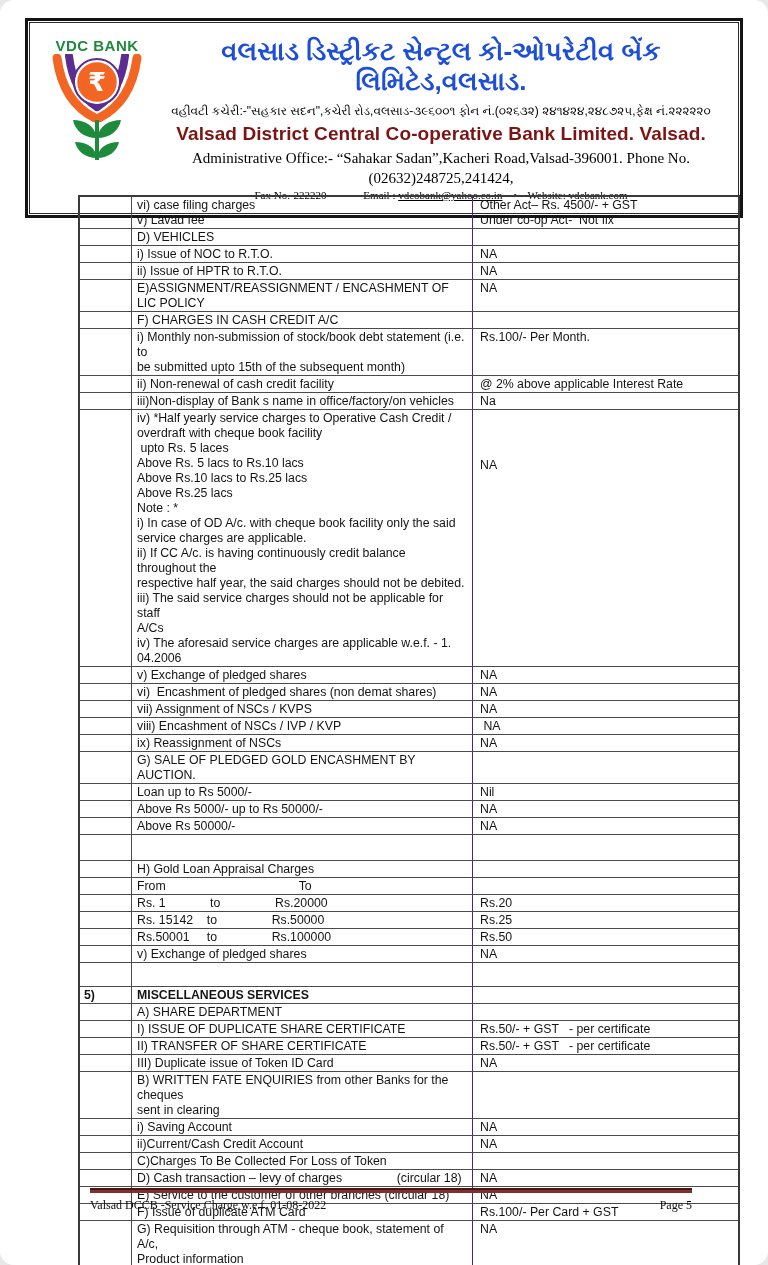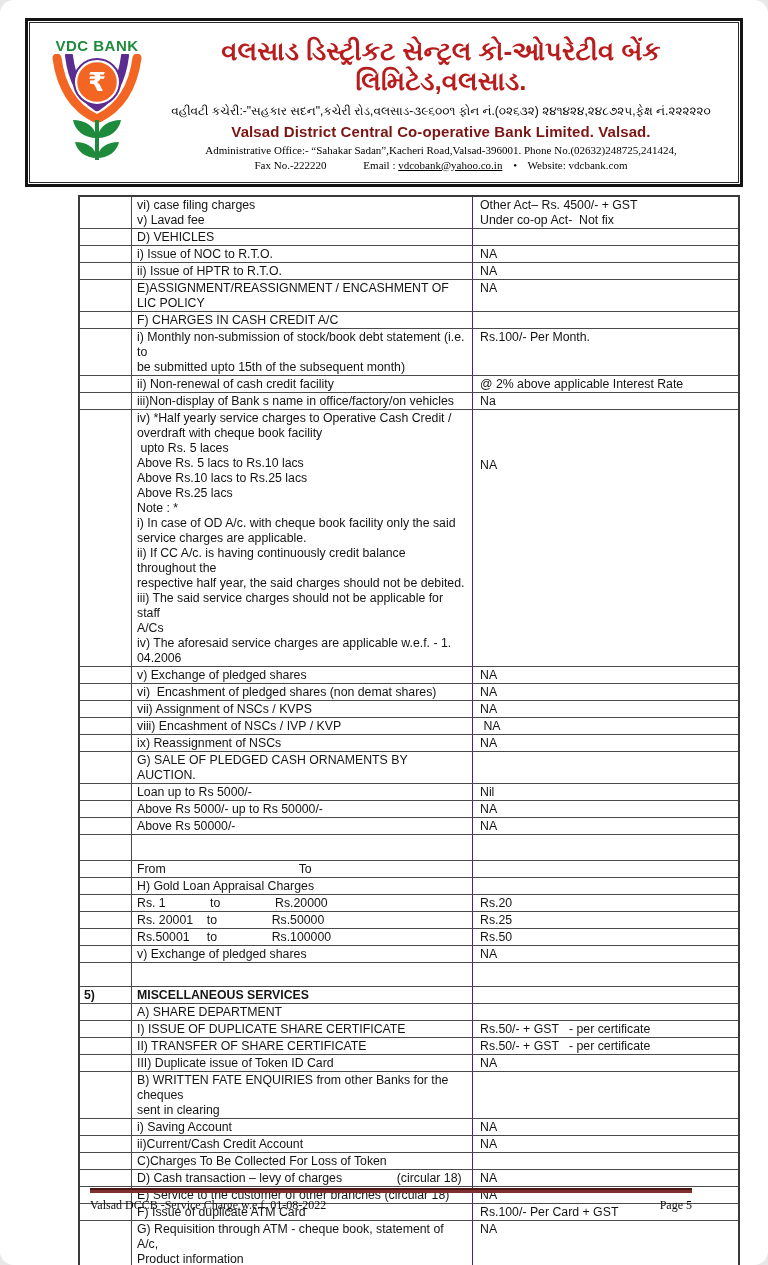--- a/index.html
+++ b/index.html
@@ -15,24 +15,24 @@
     position:absolute; left:25px; top:18px; width:718px;
     border:3px solid #141414;
   }
   .letterhead-inner {
     border:1px solid #2b2b2b; margin:1px; padding:6px 8px 10px 6px;
     display:flex; align-items:flex-start;
   }
   .logo-wrap { width:122px; flex:0 0 122px; text-align:center; padding-top:8px; }
   .logo-text { color:#1e8a3c; font-weight:bold; font-size:15px; letter-spacing:0.5px; }
   .head-text { flex:1; text-align:center; padding-right:6px; }
-  .title-gu { font-size:26px; font-weight:bold; line-height:1.15; color:#b91c1c; margin-top:8px; }
+  .title-gu { font-size:26px; font-weight:bold; line-height:1.15; color:#1d4ed8; margin-top:8px; }
   .subtitle-gu { font-size:12px; color:#000; margin-top:7px; }
-  .title-en { font-size:15px; font-weight:bold; color:#7d1414; margin-top:5px; letter-spacing:0.1px; }
-  .addr { font-family:"Liberation Serif", serif; font-size:11px; color:#000; margin-top:3px; line-height:1.35; }
+  .title-en { font-size:19px; font-weight:bold; color:#7d1414; margin-top:5px; letter-spacing:0.1px; }
+  .addr { font-family:"Liberation Serif", serif; font-size:15px; color:#000; margin-top:3px; line-height:1.35; }
   .contact-line { font-family:"Liberation Serif", serif; font-size:11px; color:#000; line-height:1.35; }
   .contact-line .gap { display:inline-block; width:34px; }
   .contact-line .sgap { display:inline-block; width:8px; }
   .email-link { color:#000; text-decoration:underline; }
   
   .charges-table {
     position:absolute; left:78px; top:195px; width:662px;
     border:2px solid #3a3a3a; border-bottom-width:2px;
     font-size:12.3px; line-height:15px; color:#141414;
   }
@@ -168,21 +168,21 @@
         <div class="c2"><div>viii) Encashment of NSCs / IVP / KVP</div></div>
         <div class="c3"><div> NA</div></div>
       </div>
       <div class="trow">
         <div class="c1"></div>
         <div class="c2"><div>ix) Reassignment of NSCs</div></div>
         <div class="c3"><div>NA</div></div>
       </div>
       <div class="trow">
         <div class="c1"></div>
-        <div class="c2"><div>G) SALE OF PLEDGED CASH ORNAMENTS BY AUCTION.</div></div>
+        <div class="c2"><div>G) SALE OF PLEDGED GOLD ENCASHMENT BY AUCTION.</div></div>
         <div class="c3"></div>
       </div>
       <div class="trow">
         <div class="c1"></div>
         <div class="c2"><div>Loan up to Rs 5000/-</div></div>
         <div class="c3"><div>Nil</div></div>
       </div>
       <div class="trow">
         <div class="c1"></div>
         <div class="c2"><div>Above Rs 5000/- up to Rs 50000/-</div></div>
@@ -193,36 +193,36 @@
         <div class="c2"><div>Above Rs 50000/-</div></div>
         <div class="c3"><div>NA</div></div>
       </div>
       <div class="trow" style="min-height: 26px;">
         <div class="c1"></div>
         <div class="c2"></div>
         <div class="c3"></div>
       </div>
       <div class="trow">
         <div class="c1"></div>
+        <div class="c2"><div>H) Gold Loan Appraisal Charges</div></div>
+        <div class="c3"></div>
+      </div>
+      <div class="trow">
+        <div class="c1"></div>
         <div class="c2"><div>From                                       To</div></div>
-        <div class="c3"></div>
-      </div>
-      <div class="trow">
-        <div class="c1"></div>
-        <div class="c2"><div>H) Gold Loan Appraisal Charges</div></div>
         <div class="c3"></div>
       </div>
       <div class="trow">
         <div class="c1"></div>
         <div class="c2"><div>Rs. 1             to                Rs.20000</div></div>
         <div class="c3"><div>Rs.20</div></div>
       </div>
       <div class="trow">
         <div class="c1"></div>
-        <div class="c2"><div>Rs. 20001    to                Rs.50000</div></div>
+        <div class="c2"><div>Rs. 15142    to                Rs.50000</div></div>
         <div class="c3"><div>Rs.25</div></div>
       </div>
       <div class="trow">
         <div class="c1"></div>
         <div class="c2"><div>Rs.50001     to                Rs.100000</div></div>
         <div class="c3"><div>Rs.50</div></div>
       </div>
       <div class="trow">
         <div class="c1"></div>
         <div class="c2"><div>v) Exchange of pledged shares</div></div>

